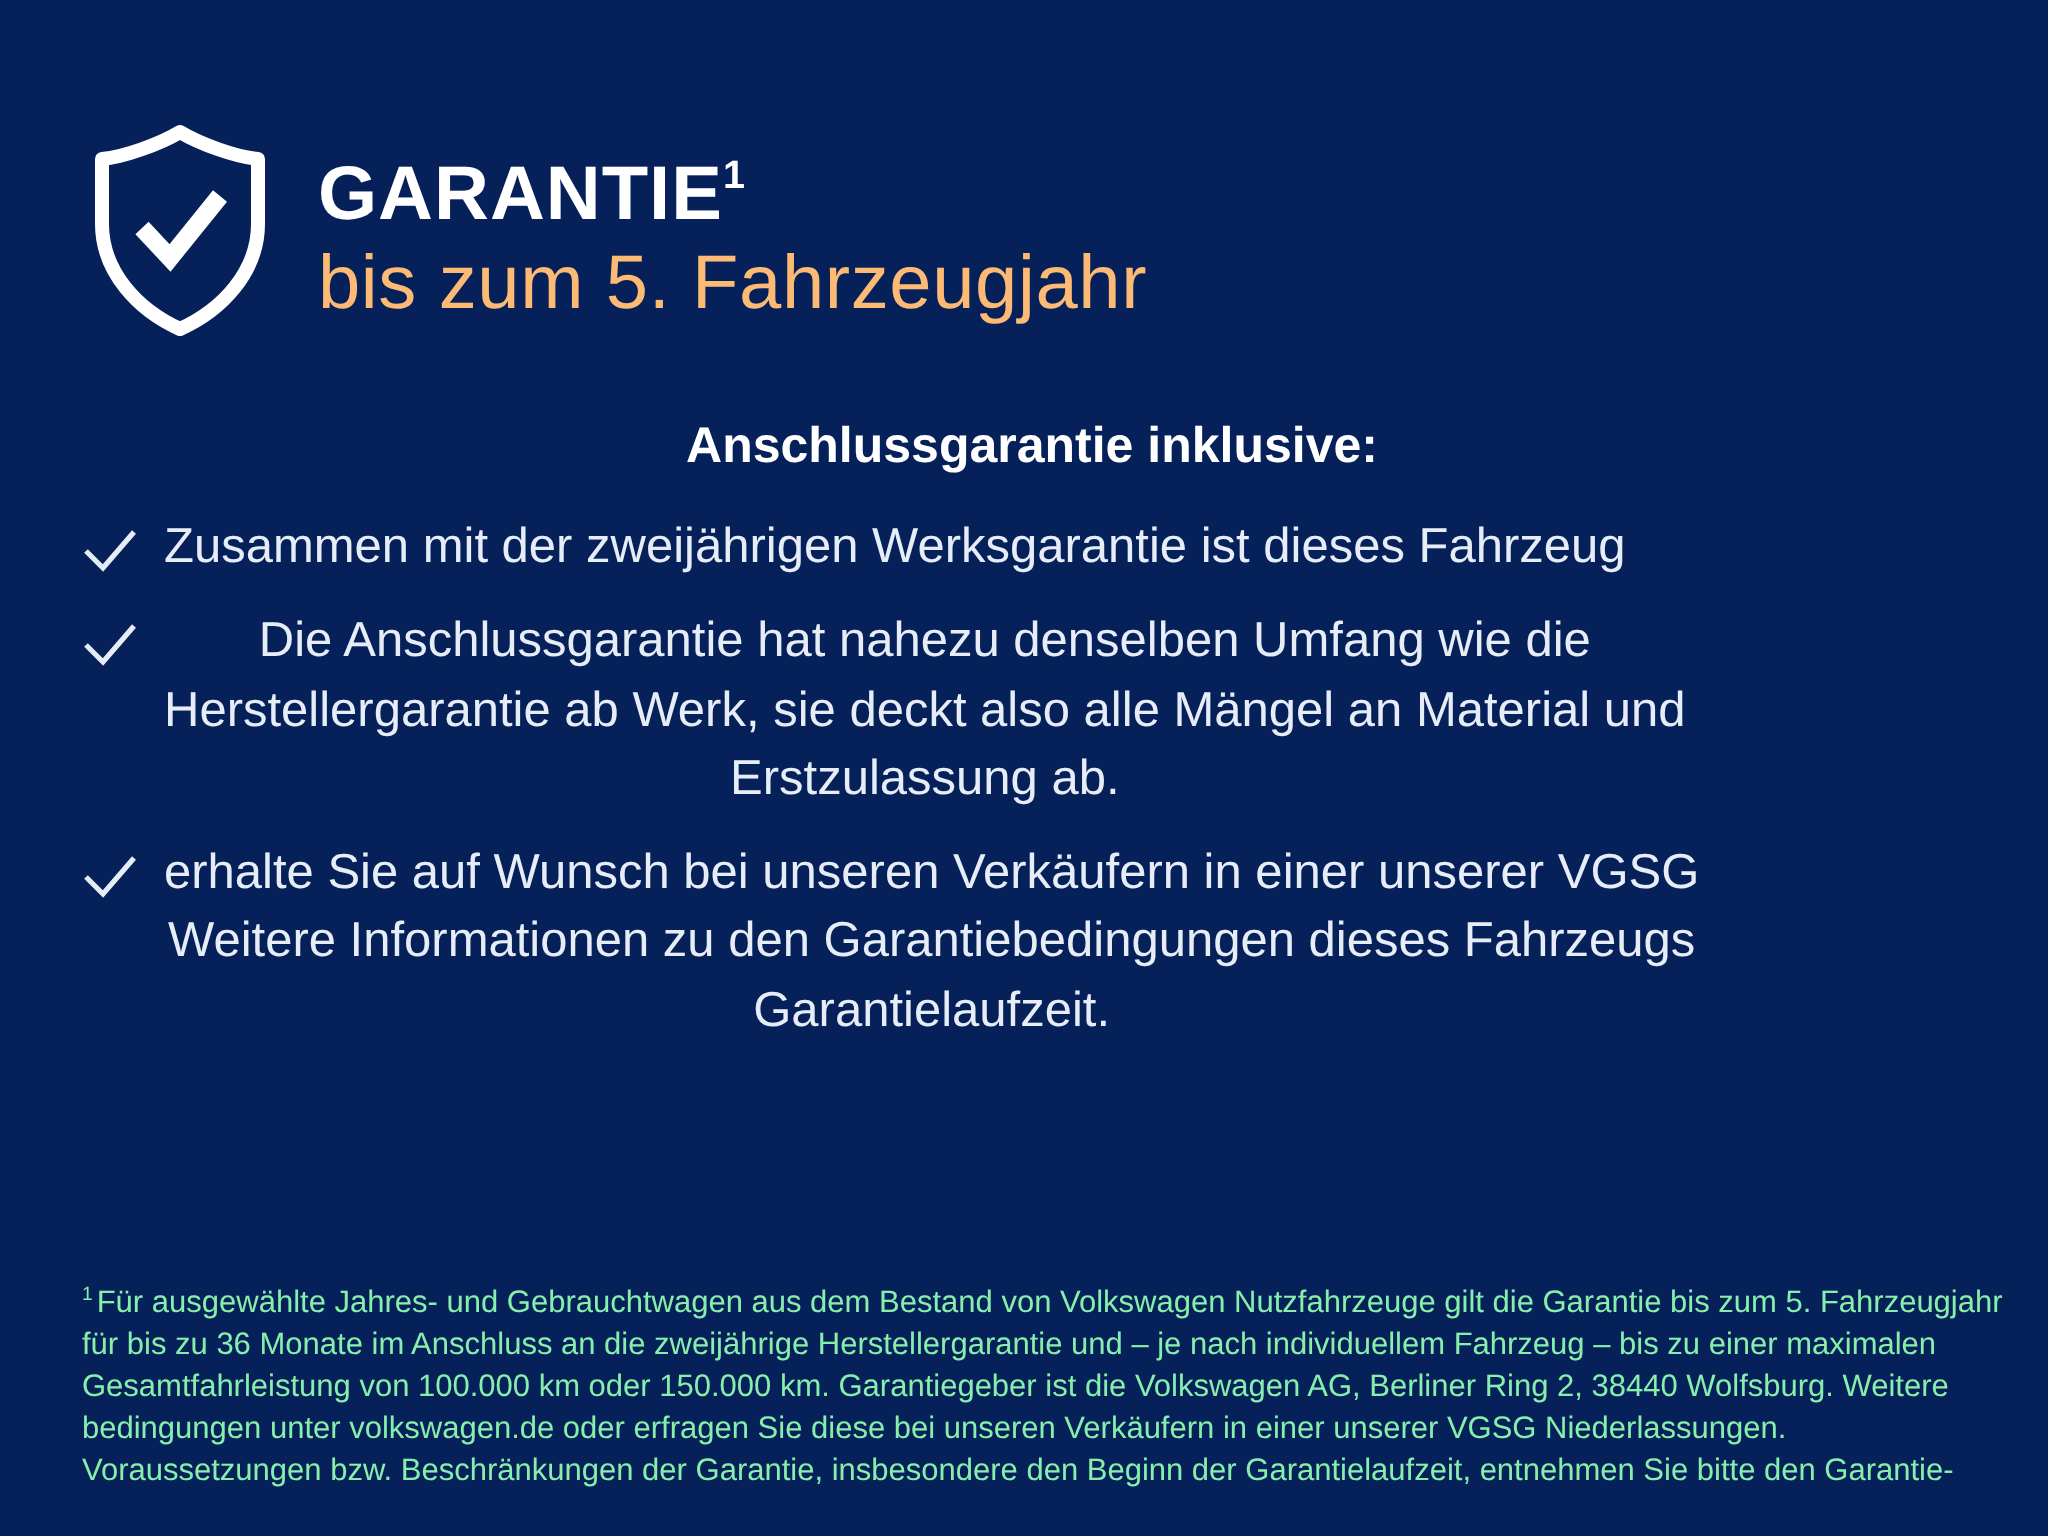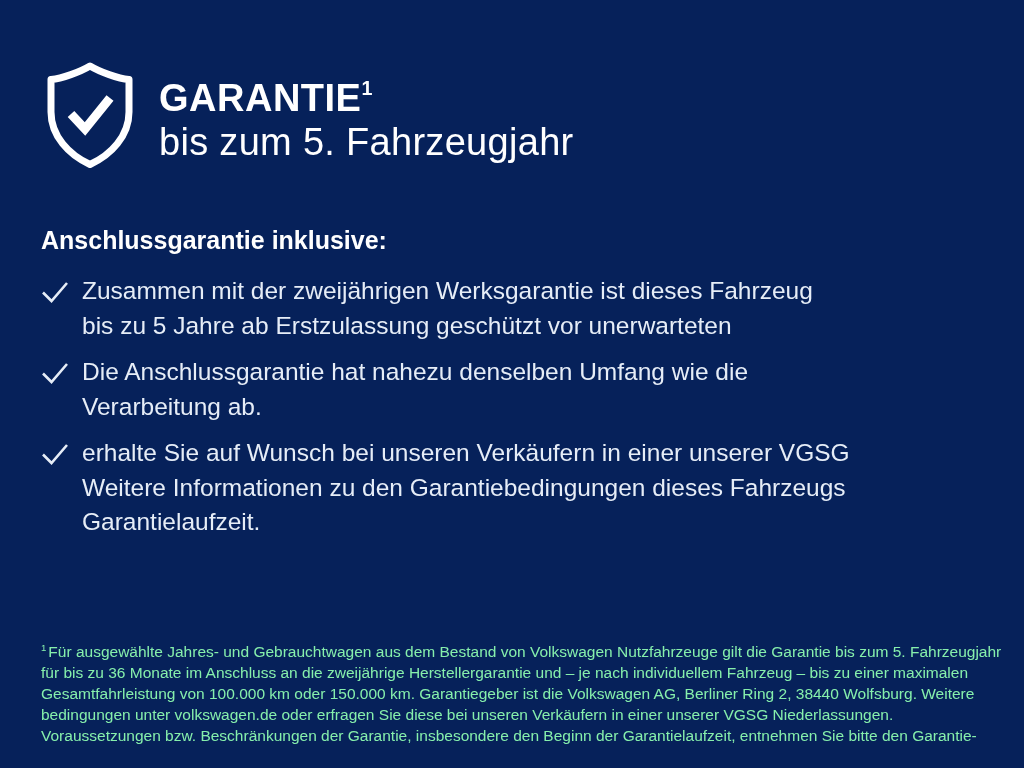--- a/index.html
+++ b/index.html
@@ -45,33 +45,34 @@
     letter-spacing: 0.5px;
   }
   .title sup {
     font-size: 0.52em;
     position: relative;
     top: -0.1em;
     vertical-align: super;
     font-weight: 700;
   }
   .subtitle {
-    color: #ffffff;
+    color: #fdba74;
     font-size: 38px;
     font-weight: 300;
     line-height: 46px;
     letter-spacing: 0.3px;
   }
 
   
   .content {
     position: absolute;
     left: 41px;
-    top: 226px;
+    top: 209px;
     width: 950px;
+    text-align: center;
   }
   .content-heading {
     color: #ffffff;
     font-size: 25px;
     font-weight: 700;
     margin-bottom: 19px;
     white-space: nowrap;
   }
   .bullet {
     display: flex;
@@ -142,33 +143,33 @@
     <div class="content-heading">Anschlussgarantie inklusive:</div>
 
     <div class="bullet">
       <span class="bullet-check">
         <svg width="28" height="23" viewBox="0 0 28 23" aria-hidden="true">
           <path d="M 2 11.5 L 10.5 20 L 26 2" fill="none" stroke="#e6edf7" stroke-width="2.6"></path>
         </svg>
       </span>
       <div class="bullet-text">
         <div class="bullet-line">Zusammen mit der zweijährigen Werksgarantie ist dieses Fahrzeug</div>
-        <div class="bullet-line">bis zu 5 Jahre ab Erstzulassung geschützt vor unerwarteten</div>
       </div>
     </div>
 
     <div class="bullet">
       <span class="bullet-check">
         <svg width="28" height="23" viewBox="0 0 28 23" aria-hidden="true">
           <path d="M 2 11.5 L 10.5 20 L 26 2" fill="none" stroke="#e6edf7" stroke-width="2.6"></path>
         </svg>
       </span>
       <div class="bullet-text">
         <div class="bullet-line">Die Anschlussgarantie hat nahezu denselben Umfang wie die</div>
-        <div class="bullet-line">Verarbeitung ab.</div>
+        <div class="bullet-line">Herstellergarantie ab Werk, sie deckt also alle Mängel an Material und</div>
+        <div class="bullet-line">Erstzulassung ab.</div>
       </div>
     </div>
 
     <div class="bullet">
       <span class="bullet-check">
         <svg width="28" height="23" viewBox="0 0 28 23" aria-hidden="true">
           <path d="M 2 11.5 L 10.5 20 L 26 2" fill="none" stroke="#e6edf7" stroke-width="2.6"></path>
         </svg>
       </span>
       <div class="bullet-text">

